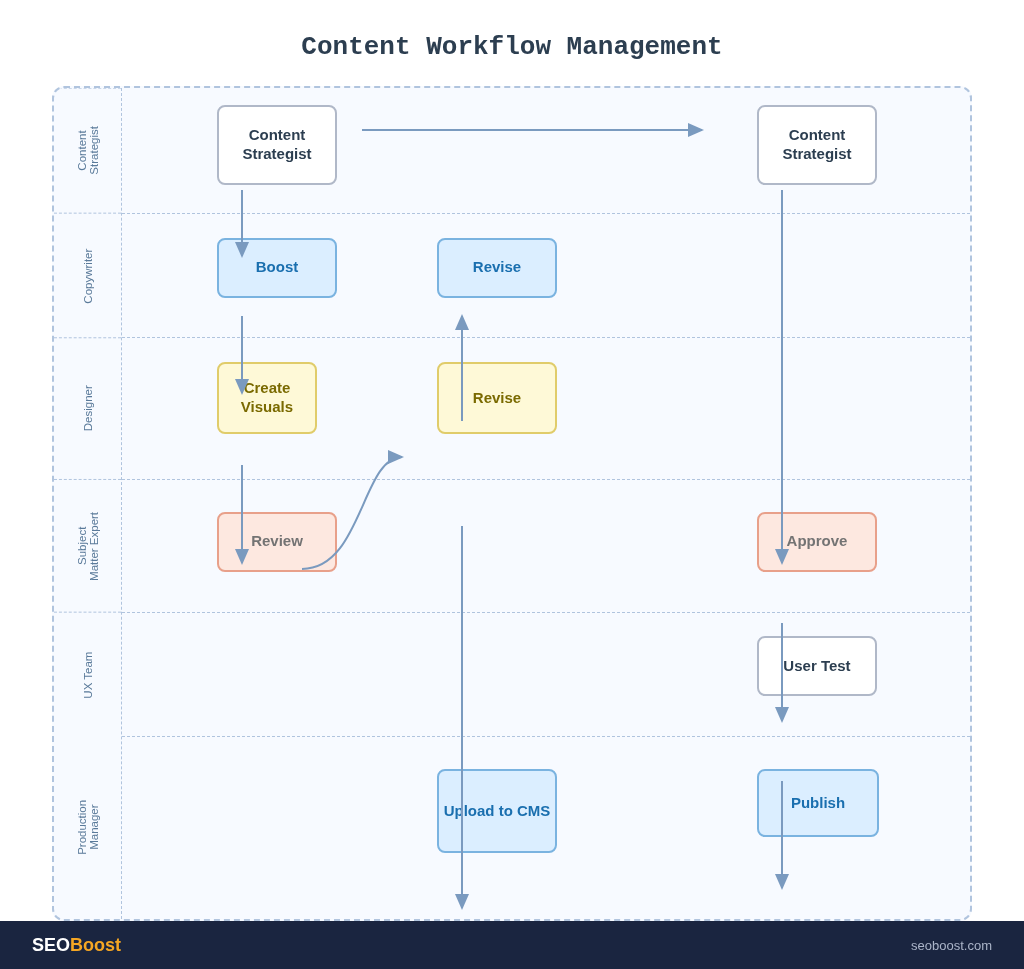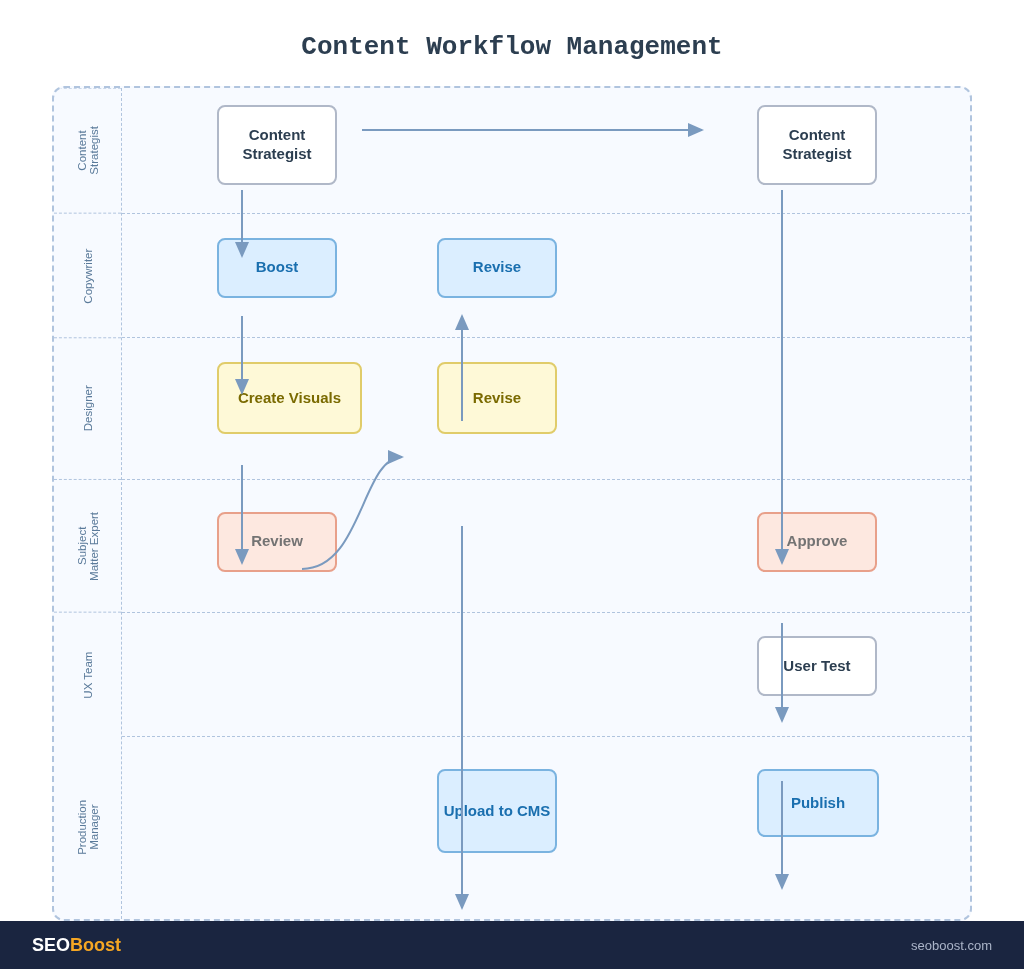--- a/index.html
+++ b/index.html
@@ -183,21 +183,21 @@
     </div>
 
     <div class="node node-blue" style="left: 60px; top: 18%; width: 120px; height: 60px;">
       <span>Boost</span>
     </div>
 
     <div class="node node-blue" style="left: 280px; top: 18%; width: 120px; height: 60px;">
       <span>Revise</span>
     </div>
 
-    <div class="node node-yellow" style="left: 60px; top: 33%; width: 145px; height: 72px;">
+    <div class="node node-yellow" style="left: 60px; top: 33%; width: 100px; height: 72px;">
       <span>Create
 Visuals</span>
     </div>
 
     <div class="node node-yellow" style="left: 280px; top: 33%; width: 120px; height: 72px;">
       <span>Revise</span>
     </div>
 
     <div class="node node-red" style="left: 60px; top: 51%; width: 120px; height: 60px;">
       <span>Review</span>

